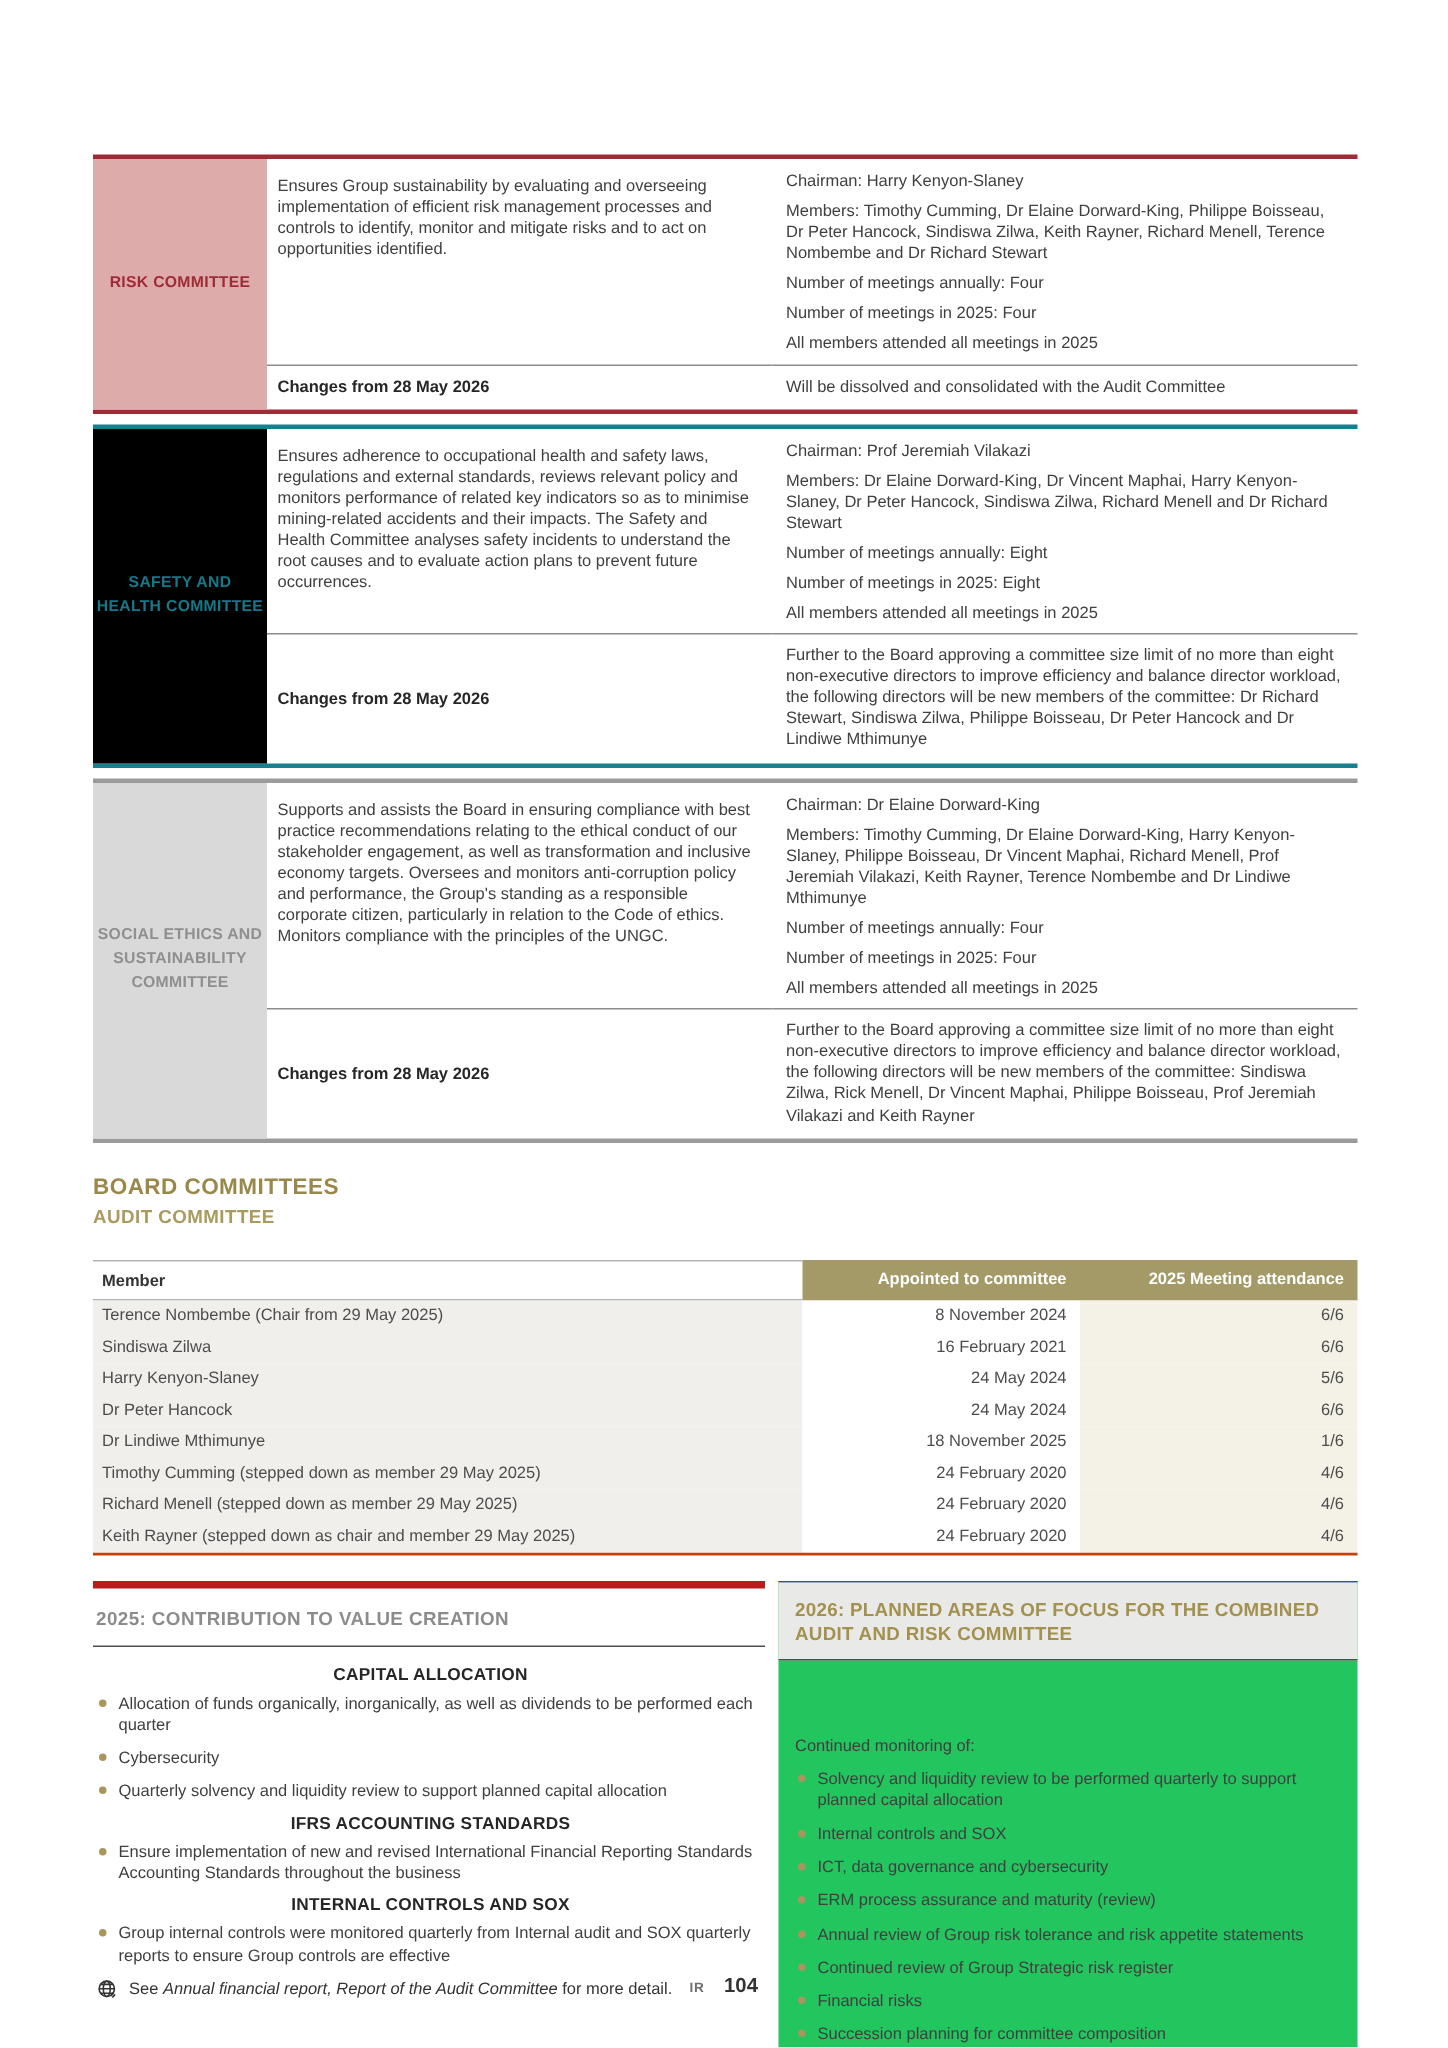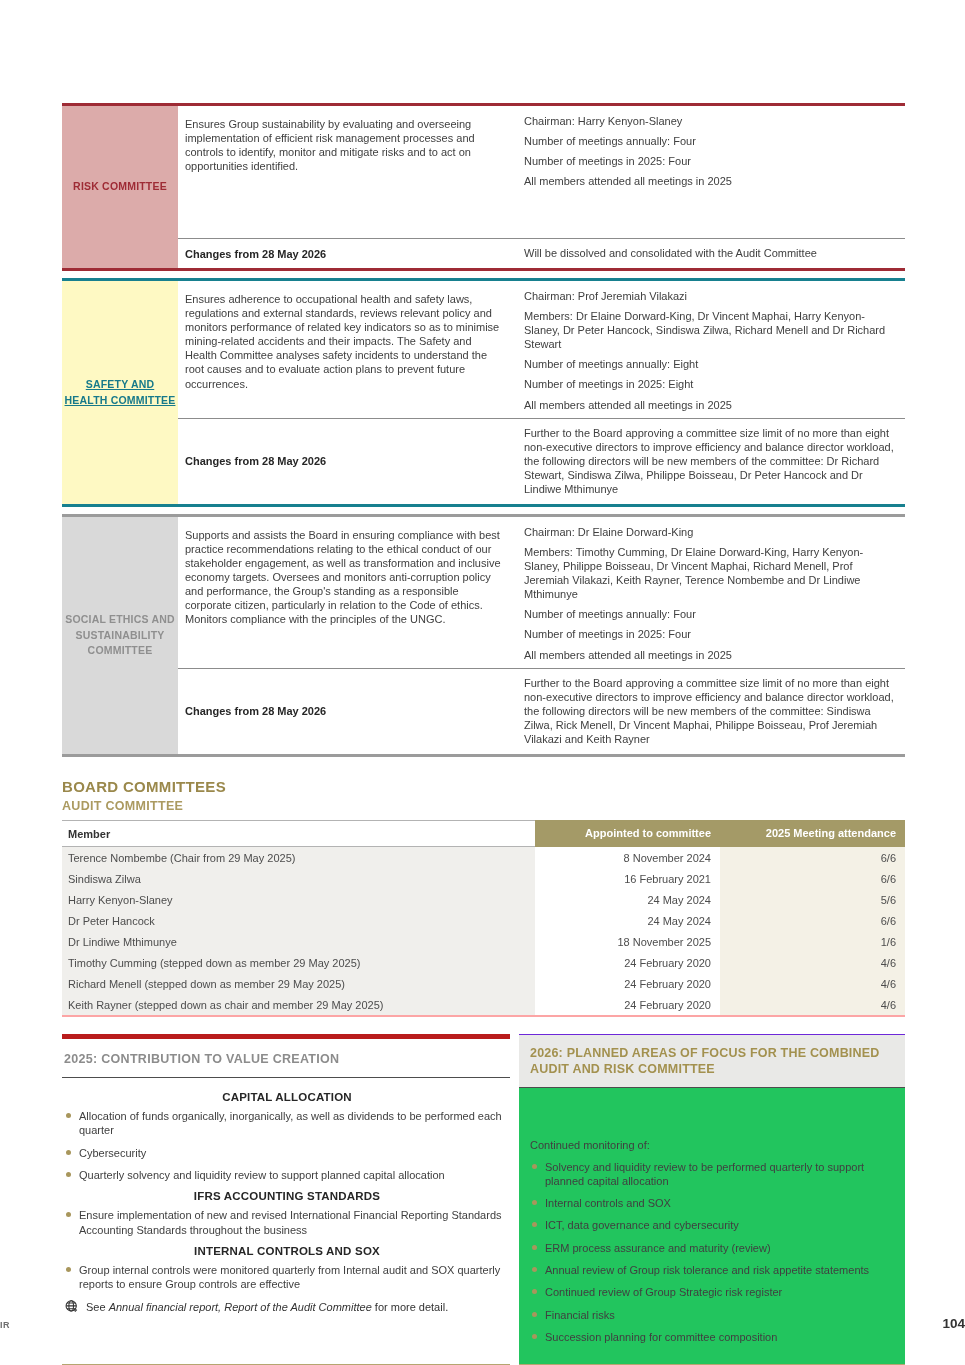--- a/index.html
+++ b/index.html
@@ -8,40 +8,40 @@
   .content{position:absolute;left:62px;top:103px;width:843px;}
 
   
   .committee{display:grid;grid-template-columns:116px 337px 1fr;margin-bottom:7px;}
   .committee--risk{border-top:3px solid #9e2b35;border-bottom:3px solid #9e2b35;}
   .committee--safety{border-top:3px solid #17808f;border-bottom:3px solid #17808f;}
   .committee--social{border-top:3px solid #9b9b9b;border-bottom:3px solid #9b9b9b;}
   .c-label{grid-row:1/3;grid-column:1;display:flex;align-items:center;justify-content:center;
            text-align:center;font-weight:bold;font-size:10.5px;line-height:1.5;padding:8px 2px;letter-spacing:.2px;}
   .committee--risk .c-label{background:#dcabaa;color:#9e2b35;}
-  .committee--safety .c-label{background:#fef9c3;color:#16798a;text-decoration:underline;}
+  .committee--safety .c-label{background:#000000;color:#16798a;}
   .committee--social .c-label{background:#d9d9d9;color:#8f8f8f;}
   .c-desc{grid-row:1;grid-column:2;padding:11px 14px 9px 7px;font-size:11px;line-height:1.28;}
   .c-details{grid-row:1;grid-column:3;padding:8px 8px 6px 9px;font-size:11px;line-height:1.28;}
   .c-details p{margin:0 0 6px 0;}
   .c-details p:last-child{margin-bottom:0;}
   .c-changes-label{grid-row:2;grid-column:2;border-top:1px solid #8c8c8c;font-weight:bold;font-size:11px;
                    padding:6px 6px 6px 7px;display:flex;align-items:center;color:#262626;}
   .c-changes-text{grid-row:2;grid-column:3;border-top:1px solid #8c8c8c;font-size:11px;line-height:1.28;
                   padding:7px 8px 8px 9px;}
   .committee--risk .c-desc{min-height:112px;}
   .committee--safety .c-desc{min-height:104px;}
   .committee--social .c-desc{min-height:128px;}
 
   
   .gold-h1{margin:21px 0 0 0;font-size:15px;font-weight:bold;color:#9a884b;letter-spacing:.3px;}
   .gold-h2{margin:4px 0 0 0;font-size:12.5px;font-weight:bold;color:#ab9a60;letter-spacing:.3px;}
 
   
-  .audit-table{margin-top:7px;border-bottom:2px solid #fca5a5;}
+  .audit-table{margin-top:22px;border-bottom:2px solid #c2410c;}
   .at-header,.at-row{display:grid;grid-template-columns:473px 185px 185px;}
   .at-h-member{background:#fff;border-top:1px solid #b3b3b3;border-bottom:1px solid #b3b3b3;
                font-weight:bold;font-size:11px;color:#333;padding:7px 6px 6px 6px;}
   .at-h-gold{background:#a49a67;color:#fff;font-weight:bold;font-size:11px;text-align:right;
              padding:7px 9px 6px 6px;}
   .at-member{background:#f0efec;font-size:11px;color:#4d4d4d;padding:4.5px 6px;}
   .at-appointed{background:#ffffff;font-size:11px;color:#4d4d4d;text-align:right;padding:4.5px 9px 4.5px 6px;}
   .at-attendance{background:#f4f1e6;font-size:11px;color:#4d4d4d;text-align:right;padding:4.5px 9px 4.5px 6px;}
 
   
@@ -57,38 +57,39 @@
   .see-note .icon,.footnote .icon{flex:none;display:inline-flex;}
   .col-right{border-top:1px solid #6d28d9;border-bottom:2px solid #b5a670;background:#22c55e;}
   .right-heading{background:#e9e9e7;color:#a3914f;font-weight:bold;font-size:12.5px;line-height:1.3;
                  padding:10px 12px 9px 11px;border-bottom:1.5px solid #4d4d4d;letter-spacing:.2px;}
   .right-body{padding:9px 12px 12px 11px;margin-top:40px;}
   .rb-intro{font-size:11px;margin:2px 0 9px 0;}
 
   
   .footnote{display:flex;align-items:center;gap:7px;margin-top:12px;font-size:11px;color:#333;}
   .italic{font-style:italic;}
-  .page-footer{position:absolute;top:1316px;left:0;width:965px;display:flex;justify-content:space-between;
+  .page-footer{position:absolute;top:1316px;left:0;width:965px;display:flex;justify-content:center;
                align-items:baseline;gap:13px;}
   .page-footer .ir{font-size:9px;font-weight:bold;color:#6e6e6e;letter-spacing:.5px;}
   .page-footer .pagenum{font-size:13.5px;font-weight:bold;color:#333;}
 </style>
 </head>
 <body>
 
 <div class="page">
   <div class="content">
 
     <section class="committee committee--risk">
       <div class="c-label">
         <span>RISK COMMITTEE</span>
       </div>
       <div class="c-desc">Ensures Group sustainability by evaluating and overseeing implementation of efficient risk management processes and controls to identify, monitor and mitigate risks and to act on opportunities identified.</div>
       <div class="c-details">
         <p>Chairman: Harry Kenyon-Slaney</p>
+        <p>Members: Timothy Cumming, Dr Elaine Dorward-King, Philippe Boisseau, Dr Peter Hancock, Sindiswa Zilwa, Keith Rayner, Richard Menell, Terence Nombembe and Dr Richard Stewart</p>
         <p>Number of meetings annually: Four</p>
         <p>Number of meetings in 2025: Four</p>
         <p>All members attended all meetings in 2025</p>
       </div>
       <div class="c-changes-label">Changes from 28 May 2026</div>
       <div class="c-changes-text">Will be dissolved and consolidated with the Audit Committee</div>
     </section>
 
     <section class="committee committee--safety">
       <div class="c-label">

